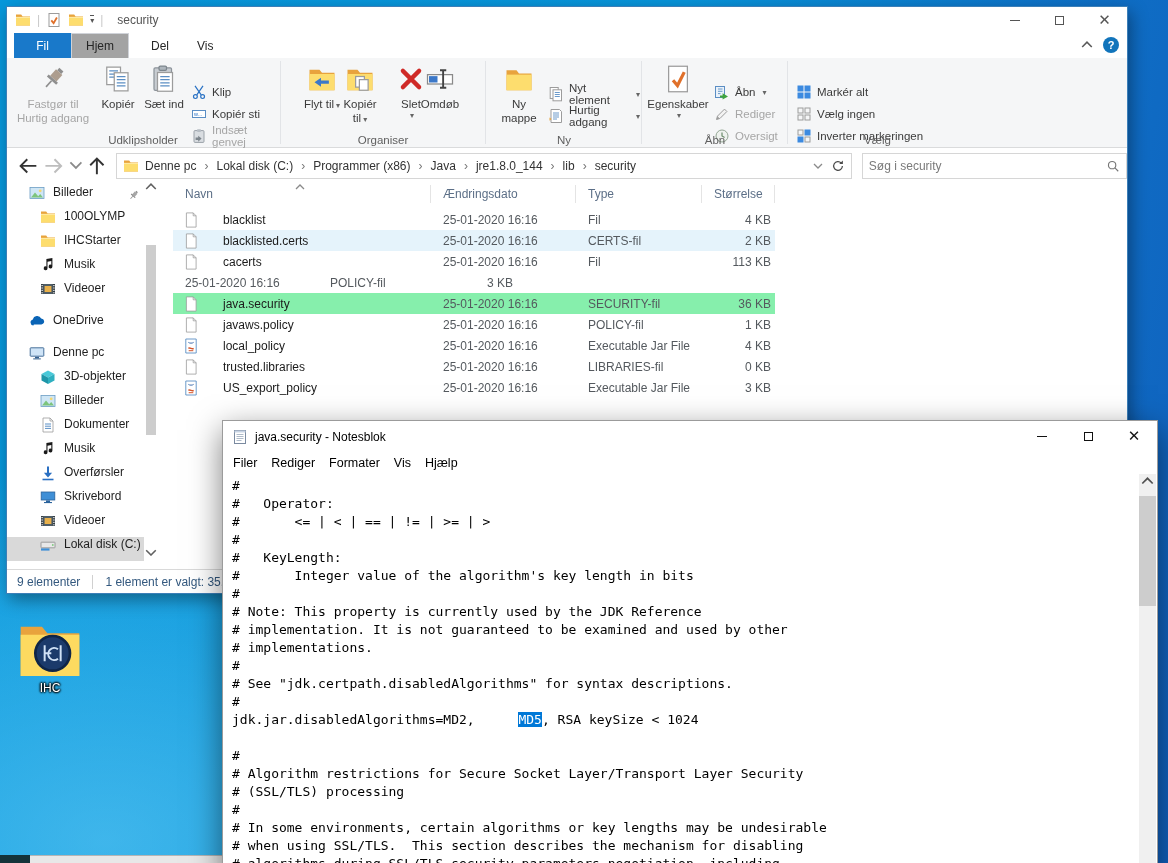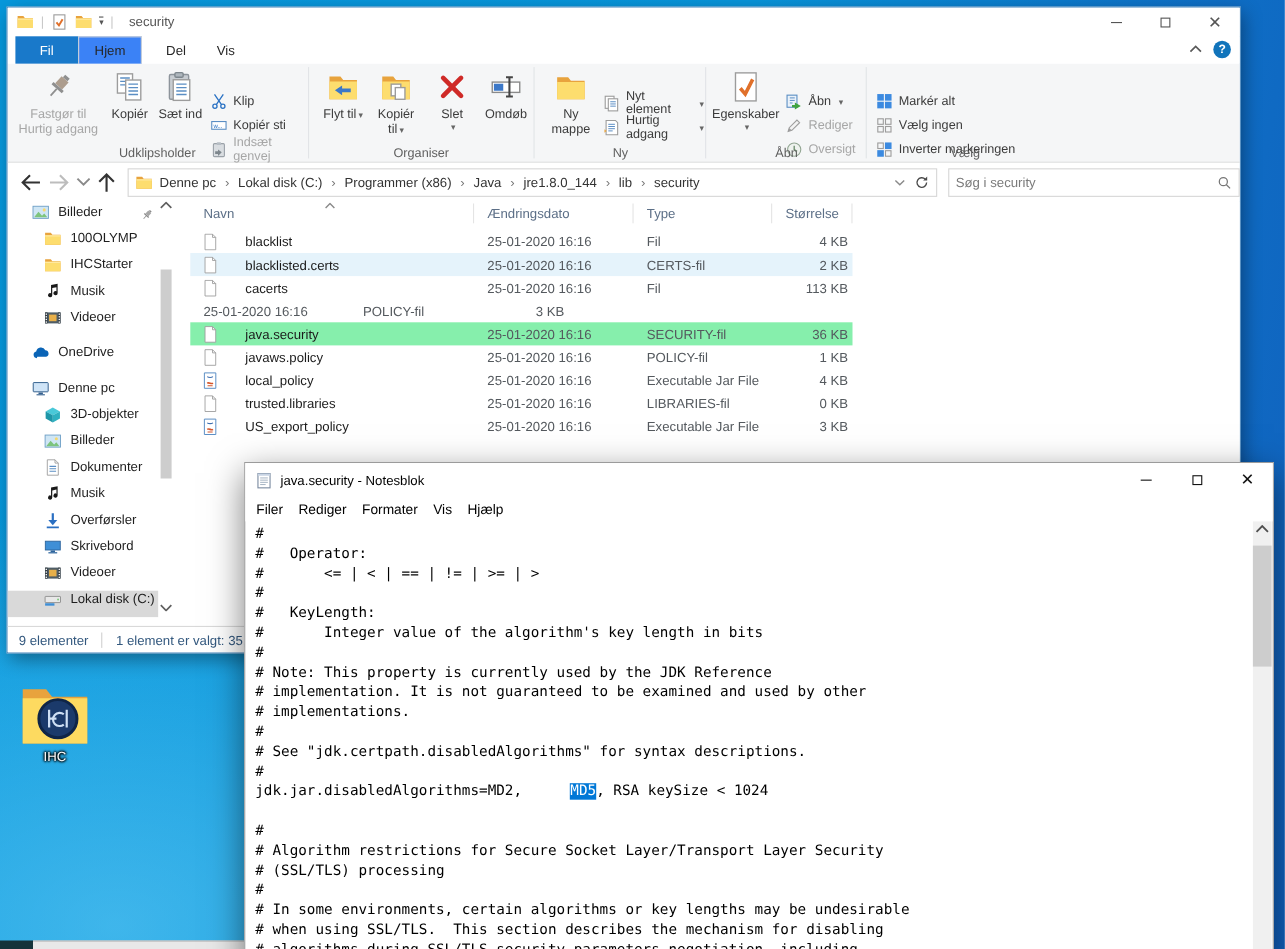--- a/index.html
+++ b/index.html
@@ -27,21 +27,21 @@
   .winbtns { position:absolute; right:0; top:0; display:flex; }
   .winbtn { width:45px; height:26px; display:flex; align-items:center; justify-content:center; color:#555; }
   .nb-winbtn { width:46px; height:30px; display:flex; align-items:center; justify-content:center; color:#111; }
   .glyph-min { width:10px; height:1px; background:currentColor; display:block;}
   .glyph-max { width:9px; height:9px; border:1px solid currentColor; display:block;}
   .glyph-close { font-size:15px; line-height:1; font-family:"DejaVu Sans",sans-serif;}
 
   .ex-tabs { position:absolute; left:0; top:26px; right:0; height:25px; background:#fff; display:flex; align-items:flex-end;}
   .tab { height:25px; display:flex; align-items:center; justify-content:center; padding:0 14px; color:#262626;}
   .tab-fil { background:#1979ca; color:#fff; width:57px; padding:0; }
-  .tab-active { background:#3b82f6; border:1px solid #d0d3d9; border-bottom:none; }
+  .tab-active { background:#a3a3a3; border:1px solid #d0d3d9; border-bottom:none; }
   .ribbon-tools { position:absolute; right:8px; top:30px; display:flex; gap:10px; align-items:center;}
   .rib-chev { color:#5a5a5a; width:12px; }
   .help-circle { width:16px; height:16px; border-radius:50%; background:#1174bb; color:#fff; font-size:11px; font-weight:bold;
     display:flex; align-items:center; justify-content:center;}
 
   .ex-ribbon { position:absolute; left:0; top:51px; right:0; height:90px; background:#f5f6f7; border-bottom:1px solid #dadbdc;}
   .rgroup { position:absolute; top:0; height:90px; }
   .rlabel { position:absolute; bottom:2px; left:0; right:0; text-align:center; color:#5f5f5f; font-size:11.5px;}
   .gsep { position:absolute; top:3px; bottom:3px; width:1px; background:#e2e4e7; }
   .rbig { position:absolute; top:3px; display:flex; flex-direction:column; align-items:center; text-align:center;
@@ -261,21 +261,21 @@
               <path fill="#7d868d" d="M5.2 12.2l3.4-3.4v1.8h2.6v2.4H8.6v1.8z" transform="rotate(180 7.9 11.3)"></path>
             </svg>
           </span>
         <span>Indsæt genvej</span>
       </div>
       <div class="rlabel">Udklipsholder</div>
     </div>
     <div class="gsep" style="left:273px"></div>
 
     <div class="rgroup" style="left:276px;width:200px">
-      <div class="rbig" style="left:6px;width:46px">
+      <div class="rbig" style="left:16px;width:46px">
         <span class="icon28">
             <svg viewBox="0 0 24 24">
               <path fill="#e8a33d" d="M2 4.5h8l2 2.5h10V21H2z"></path>
               <path fill="#fddd6e" d="M2 8h20v13H2z"></path>
               <path fill="#3c78c8" d="M6 14.5l5.2-3.6v2.3h6.3v2.6h-6.3v2.3z"></path>
             </svg>
           </span>
         <span><span>Flyt til</span><span class="drop">▾</span></span>
       </div>
       <div class="rbig" style="left:52px;width:50px">
@@ -291,21 +291,21 @@
       </div>
       <div class="rbig" style="left:108px;width:40px">
         <span class="icon28">
             <svg viewBox="0 0 24 24">
               <path stroke="#cf2a27" stroke-width="3.4" stroke-linecap="round" d="M5.5 5.5l13 13M18.5 5.5l-13 13"></path>
             </svg>
           </span>
         <span>Slet</span>
           <span class="drop">▾</span>
       </div>
-      <div class="rbig" style="left:152px;width:50px">
+      <div class="rbig" style="left:132px;width:50px">
         <span class="icon28">
             <svg viewBox="0 0 24 24">
               <rect x="2" y="8.5" width="20" height="7.5" fill="#fff" stroke="#8a8a8a"></rect>
               <rect x="3.2" y="9.7" width="6.8" height="5.1" fill="#3c78c8"></rect>
               <path stroke="#444" stroke-width="1.5" d="M14.5 5v14M12 5h5M12 19h5"></path>
             </svg>
           </span>
         <span>Omdøb</span>
       </div>
       <div class="rlabel">Organiser</div>

